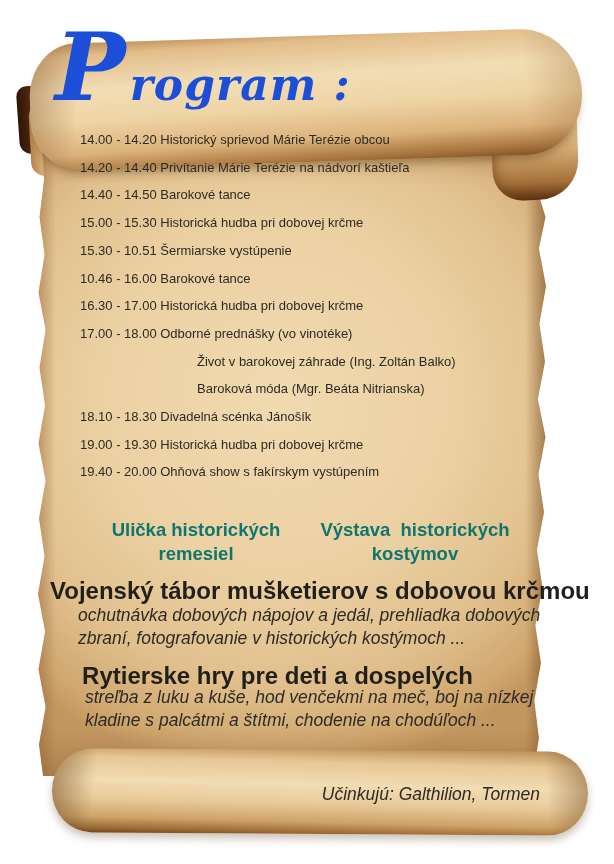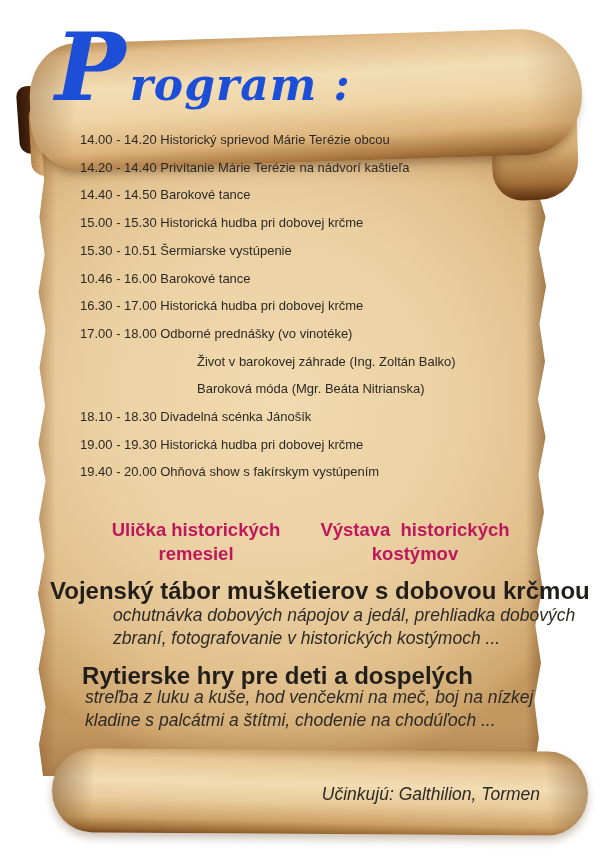--- a/index.html
+++ b/index.html
@@ -54,30 +54,30 @@
   
   .content{position:absolute;inset:0;z-index:10;color:#2d2a26;}
 
   .title{position:absolute;left:55px;top:30px;font-family:"DejaVu Serif",serif;
     font-style:italic;font-weight:700;font-size:44px;line-height:1;color:#1d4ed8;letter-spacing:1px;white-space:nowrap;}
   .title::first-letter{font-size:94px;line-height:.8;padding-right:3px;}
 
   .schedule{position:absolute;left:80px;top:126px;font-size:13px;line-height:27.7px;white-space:nowrap;}
   .schedule .sub{margin-left:117px;}
 
-  .attr{position:absolute;top:518px;text-align:center;font-weight:700;font-size:18.5px;line-height:24px;color:#be185d;white-space:nowrap;}
+  .attr{position:absolute;top:518px;text-align:center;font-weight:700;font-size:18.5px;line-height:24px;color:#0f766e;white-space:nowrap;}
   .attr-left{left:96px;width:200px;}
   .attr-right{left:310px;width:210px;}
   .attr-right .l1{word-spacing:5px;}
 
   .sections{position:absolute;inset:0;}
   .sec-h{position:absolute;text-align:center;font-weight:700;font-size:24px;color:#221f1b;white-space:nowrap;}
   .sec-d{position:absolute;font-style:italic;font-size:17.5px;line-height:22.6px;white-space:nowrap;}
   .sec-h0{left:50px;top:577px;width:520px;}
-  .sec-d0{left:78px;top:604px;margin-left:35px;}
+  .sec-d0{left:78px;top:604px;}
   .sec-h1{left:20px;top:662px;width:515px;}
   .sec-d1{left:85px;top:686px;}
 
   .performers{position:absolute;right:74px;top:784px;font-style:italic;font-size:17.5px;color:#2d2a26;white-space:nowrap;}
 </style>
 </head>
 <body>
 
 <div class="canvas">
 

